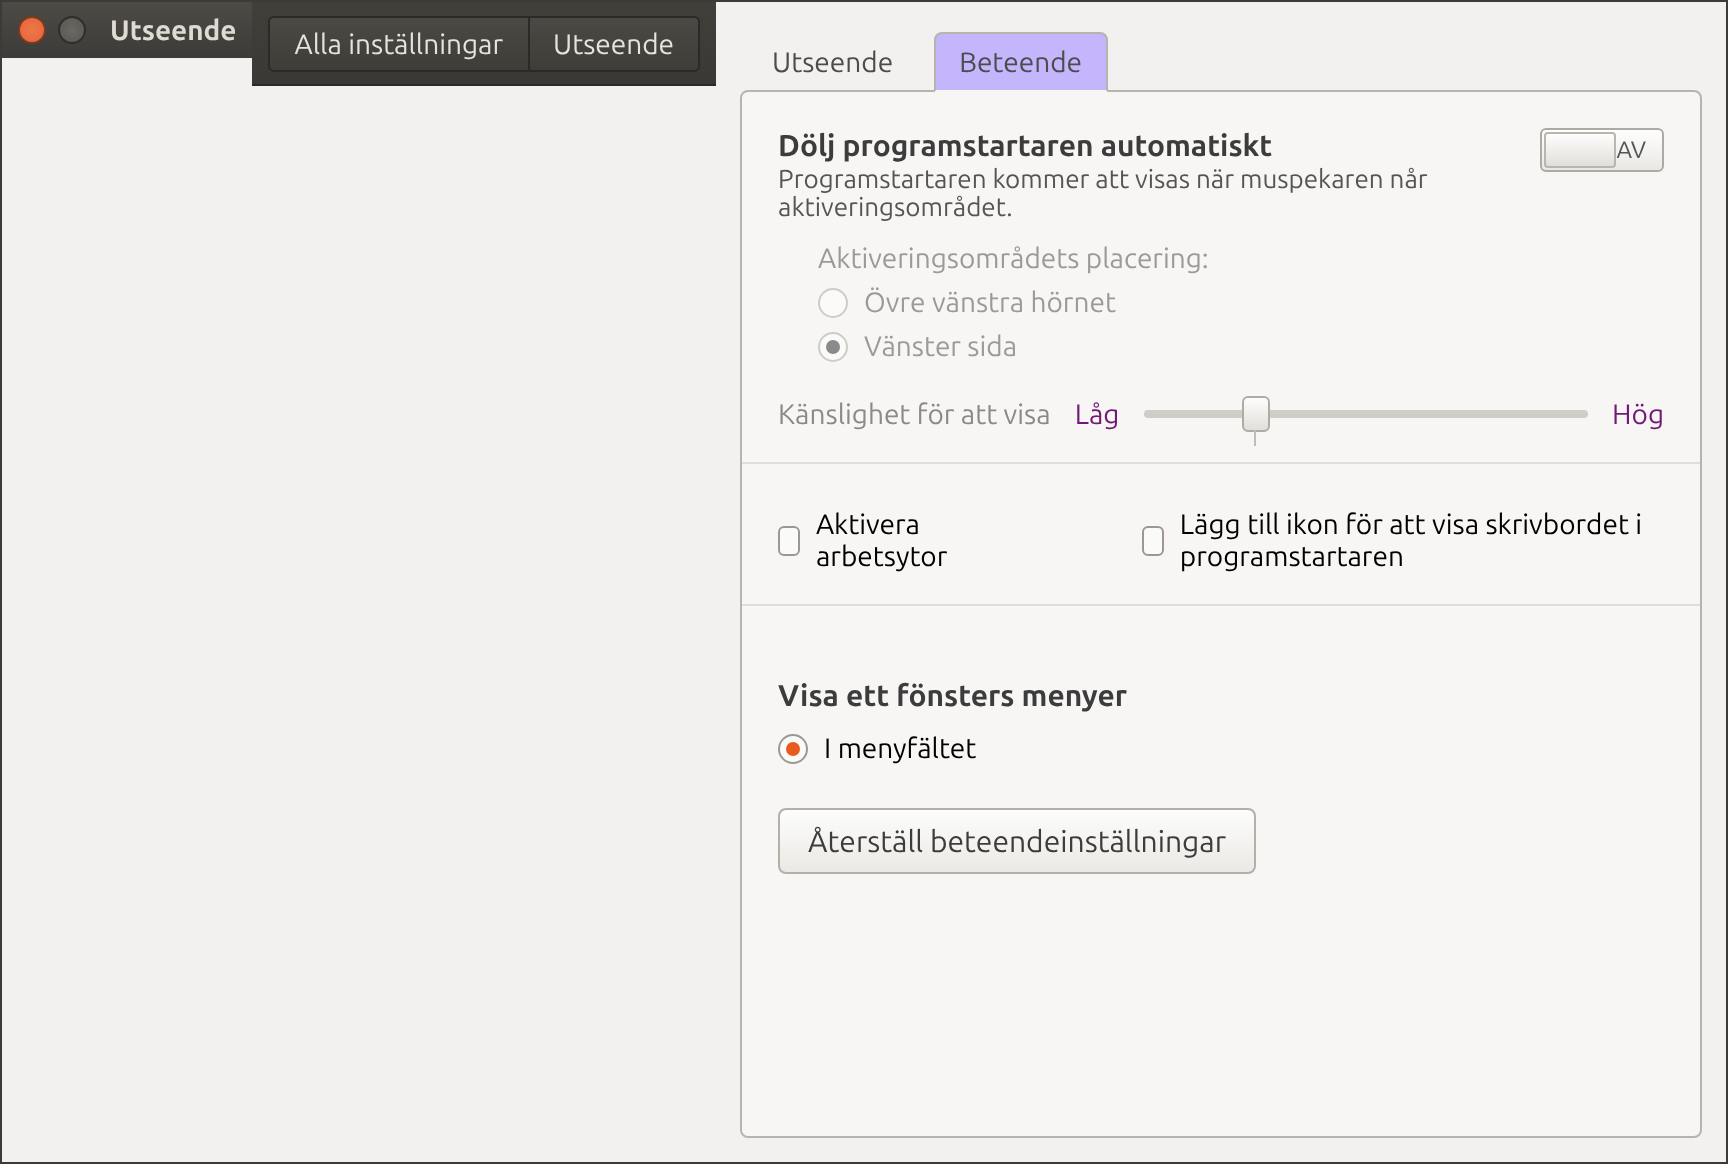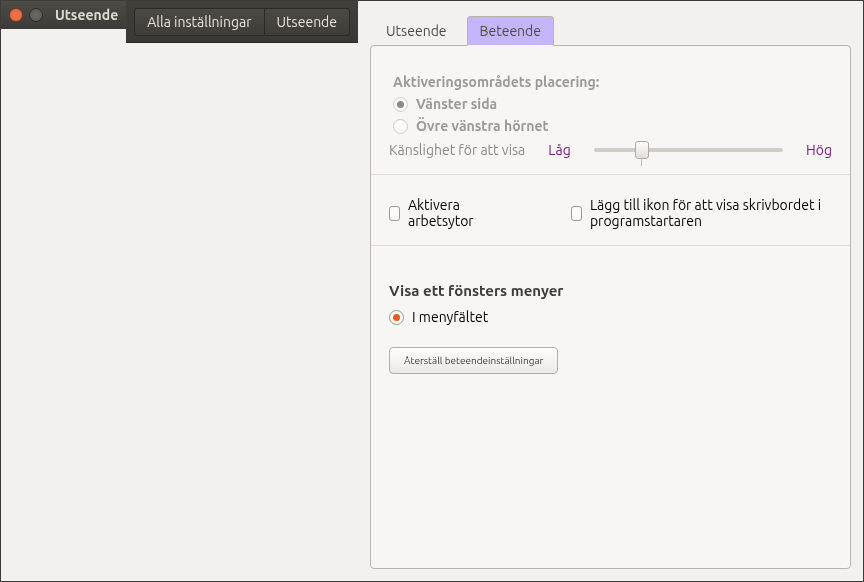--- a/index.html
+++ b/index.html
@@ -74,37 +74,37 @@
   background: linear-gradient(#fefefe,#e9e8e5);
   display: flex; align-items: center; justify-content: flex-end;
   position: relative; cursor: pointer;
 }
 .toggle .knob {
   position: absolute; left: 1px; top: 1px; width: 36px; height: 18px;
   background: linear-gradient(#fdfdfc,#e1dfda);
   border: 1px solid #bab6af; border-radius: 2px;
 }
 .toggle .lbl { font-size: 12px; color: #555; padding-right: 8px; }
-.indent { margin-left: 4px; margin-top: 10px; color: #8a8a8a; font-size: 14px; font-weight: bold; }
+.indent { margin-left: 20px; margin-top: 10px; color: #8a8a8a; font-size: 14px; }
 .radio-row, .check-row { display: flex; align-items: center; gap: 8px; margin-top: 6px; font-size: 14px; }
 .disabled { color: #9a9a9a; }
 .radio {
   width: 15px; height: 15px; border: 1px solid #b0aca5; border-radius: 50%;
   display: inline-flex; align-items: center; justify-content: center; background: #fafaf8;
 }
 .radio.disabled { border-color: #cfccc6; }
 .radio.dot::after { content: ""; width: 7px; height: 7px; border-radius: 50%; background: #8a8a8a; }
 .radio.orange.dot::after { background: #e85b1e; }
 .radio.orange { border-color: #9c9891; }
 .check {
   width: 15px; height: 15px; border: 1px solid #9c9891; border-radius: 3px; background: #fafaf8;
 }
 .slider-row {
-  display: flex; align-items: center; gap: 23px;
-  margin-top: 8px; font-size: 14px; color: #8a8a8a;
+  display: flex; align-items: center; gap: 12px;
+  margin-top: 18px; font-size: 14px; color: #8a8a8a;
 }
 .slider-row .lab { color: #701a75; }
 .slider {
   flex: 1; max-width: 310px; height: 4px; background: #d0cdc6; border-radius: 2px; position: relative;
 }
 .slider .thumb {
   position: absolute; left: 22%; top: -7px;
   width: 14px; height: 18px; border-radius: 3px;
   background: linear-gradient(#fdfdfc,#e1dfda);
   border: 1px solid #b0aca5;
@@ -112,21 +112,21 @@
 .slider .tick {
   position:absolute; left:22%; top:10px; width:1px; height:8px; background:#bdbdbd; margin-left:6px;
 }
 .divider { height: 1px; background: #e1ded7; margin: 16px -18px; }
 .two-col { display: flex; align-items: center; gap: 80px; }
 .section2 { margin-top: 20px; }
 .btn {
   margin-top: 22px;
   align-self: flex-start;
   padding: 7px 14px;
-  font-size: 10px;
+  font-size: 15px;
   color: #3c3c3c;
   background: linear-gradient(#fdfdfc,#ebe9e5);
   border: 1px solid #b4b0a8;
   border-radius: 4px;
   cursor: pointer;
 }
 </style>
 </head>
 <body>
 
@@ -143,30 +143,40 @@
   </div>
 
   <div class="content">
     <div class="tabs">
       <div class="tab">Utseende</div>
       <div class="tab active">Beteende</div>
     </div>
 
     <div class="panel">
 
+      <div class="row">
+        <div>
+          <div class="section-title">Dölj programstartaren automatiskt</div>
+          <div class="section-sub">Programstartaren kommer att visas när muspekaren når aktiveringsområdet.</div>
+        </div>
+        <div class="toggle">
+          <span class="knob"></span>
+          <span class="lbl">AV</span>
+        </div>
+      </div>
 
       <div class="indent disabled">
         <div>Aktiveringsområdets placering:</div>
         <div class="radio-row">
+          <span class="radio disabled"></span>
+          <span>Övre vänstra hörnet</span>
+        </div>
+        <div class="radio-row">
           <span class="radio disabled dot"></span>
           <span>Vänster sida</span>
-        </div>
-        <div class="radio-row">
-          <span class="radio disabled"></span>
-          <span>Övre vänstra hörnet</span>
         </div>
       </div>
 
       <div class="slider-row disabled">
         <span>Känslighet för att visa</span>
         <span class="lab">Låg</span>
         <div class="slider">
           <div class="thumb"></div>
           <div class="tick"></div>
         </div>

